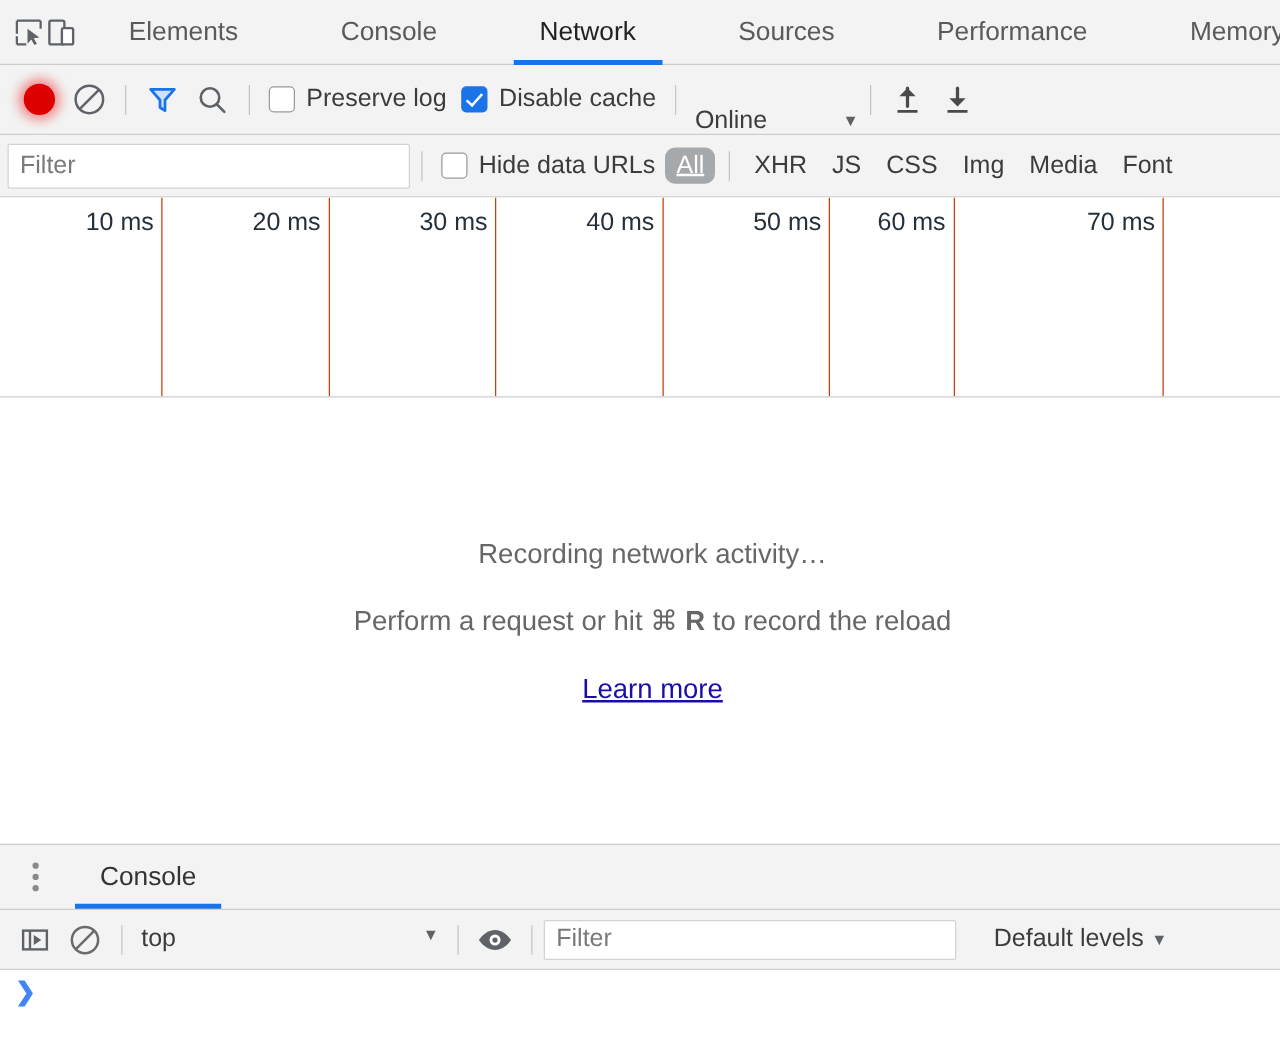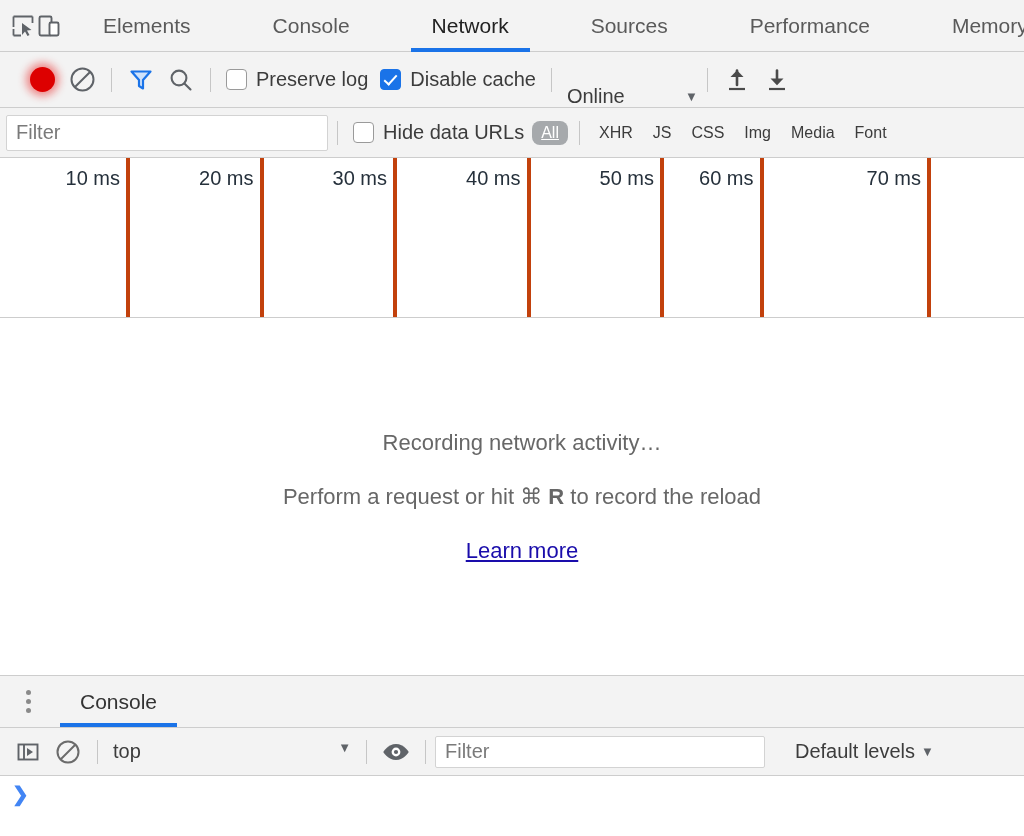--- a/index.html
+++ b/index.html
@@ -51,21 +51,21 @@
     background: #1a73e8;
   }
 
   
   .nettoolbar {
     height: 56px;
     background: #f3f3f3;
     border-bottom: 1px solid #cdcdcd;
     display: flex;
     align-items: center;
-    padding-left: 22px;
+    padding-left: 11px;
   }
   .nt-btn {
     width: 40px; height: 40px;
     display: flex; align-items: center; justify-content: center;
     cursor: pointer;
     flex: 0 0 auto;
   }
   .nt-sep {
     width: 1px; height: 24px;
     background: #c6c6c6;
@@ -142,21 +142,21 @@
     font-family: "Liberation Sans", sans-serif;
   }
   .filter-input::placeholder { color: #7a7a7a; }
   .fb-sep {
     width: 1px; height: 24px;
     background: #c6c6c6;
     margin: 0 9px;
     flex: 0 0 auto;
   }
   .typebtn {
-    font-size: 16px;
+    font-size: 20px;
     color: #3c3c3c;
     padding: 3px 8px;
     border-radius: 8px;
     cursor: pointer;
     white-space: nowrap;
     margin: 0 2px;
   }
   .typebtn.sel {
     background: #a6a9ac;
     color: #ffffff;
@@ -168,21 +168,21 @@
   .ruler {
     position: relative;
     height: 160px;
     background: #ffffff;
     border-bottom: 1px solid #cdcdcd;
     overflow: hidden;
   }
   .tick {
     position: absolute;
     top: 0; bottom: 0;
-    border-right: 4px solid #c2410c;
+    border-right: 1px solid #c2410c;
   }
   .tick span {
     position: absolute;
     right: 6px; top: 9px;
     font-size: 20px;
     color: #25303b;
     white-space: nowrap;
   }
 
   

